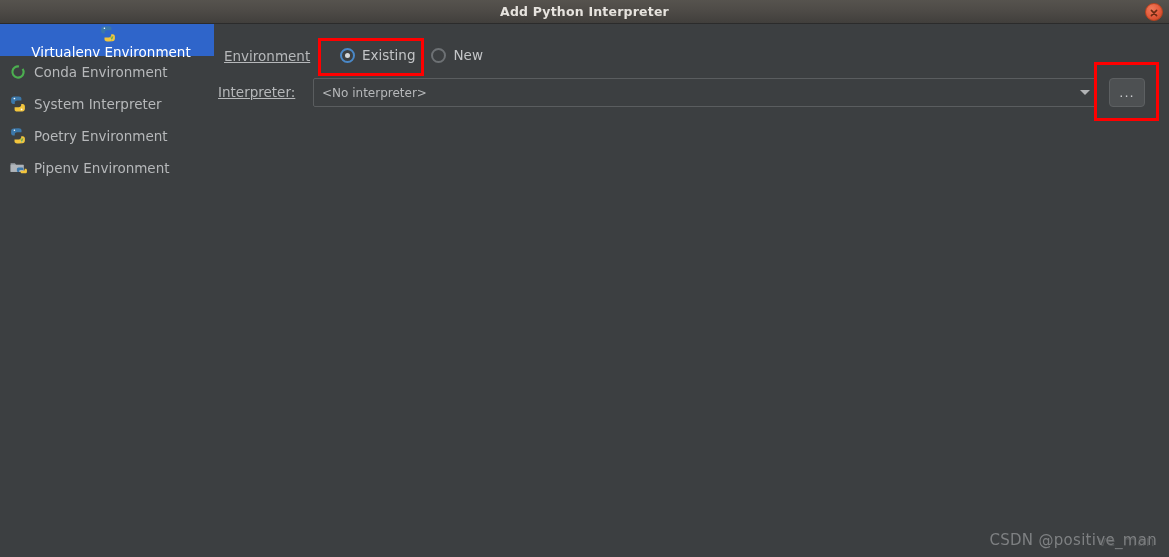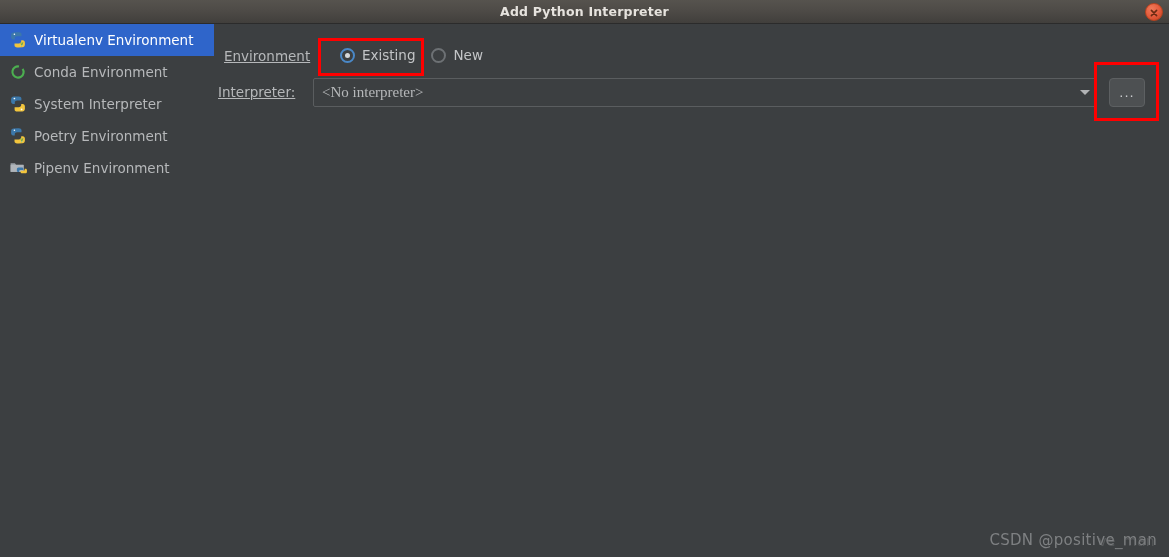--- a/index.html
+++ b/index.html
@@ -63,21 +63,21 @@
     background: #3c3f41;
   }
   .side-item {
     position: relative;
     display: flex;
     align-items: center;
     height: 32px;
     padding-left: 8px;
     cursor: pointer;
   }
-  .side-item.selected { background: #2f65ca; }
+  .side-item.selected { background: #2f65ca; flex-direction: column; }
   .side-item .sideicon {
     width: 20px;
     height: 20px;
     margin-right: 6px;
     flex: 0 0 20px;
     display: flex;
     align-items: center;
     justify-content: center;
   }
   .side-item .sidelabel {
@@ -142,25 +142,24 @@
     width: 784px;
     height: 29px;
     background: #3c3f41;
     border: 1px solid #5a5d5f;
     border-radius: 2px;
     display: flex;
     align-items: center;
     cursor: pointer;
   }
   .combo-value {
-    font-size: 15px;
+    font-size: 12px;
     color: #b6b8ba;
     padding-left: 8px;
     white-space: nowrap;
-    font-family: Liberation Serif, serif;
   }
   .combo-arrow {
     position: absolute;
     right: 6px;
     top: 11px;
     width: 0; height: 0;
     border-left: 5px solid transparent;
     border-right: 5px solid transparent;
     border-top: 5px solid #b1b3b5;
   }

